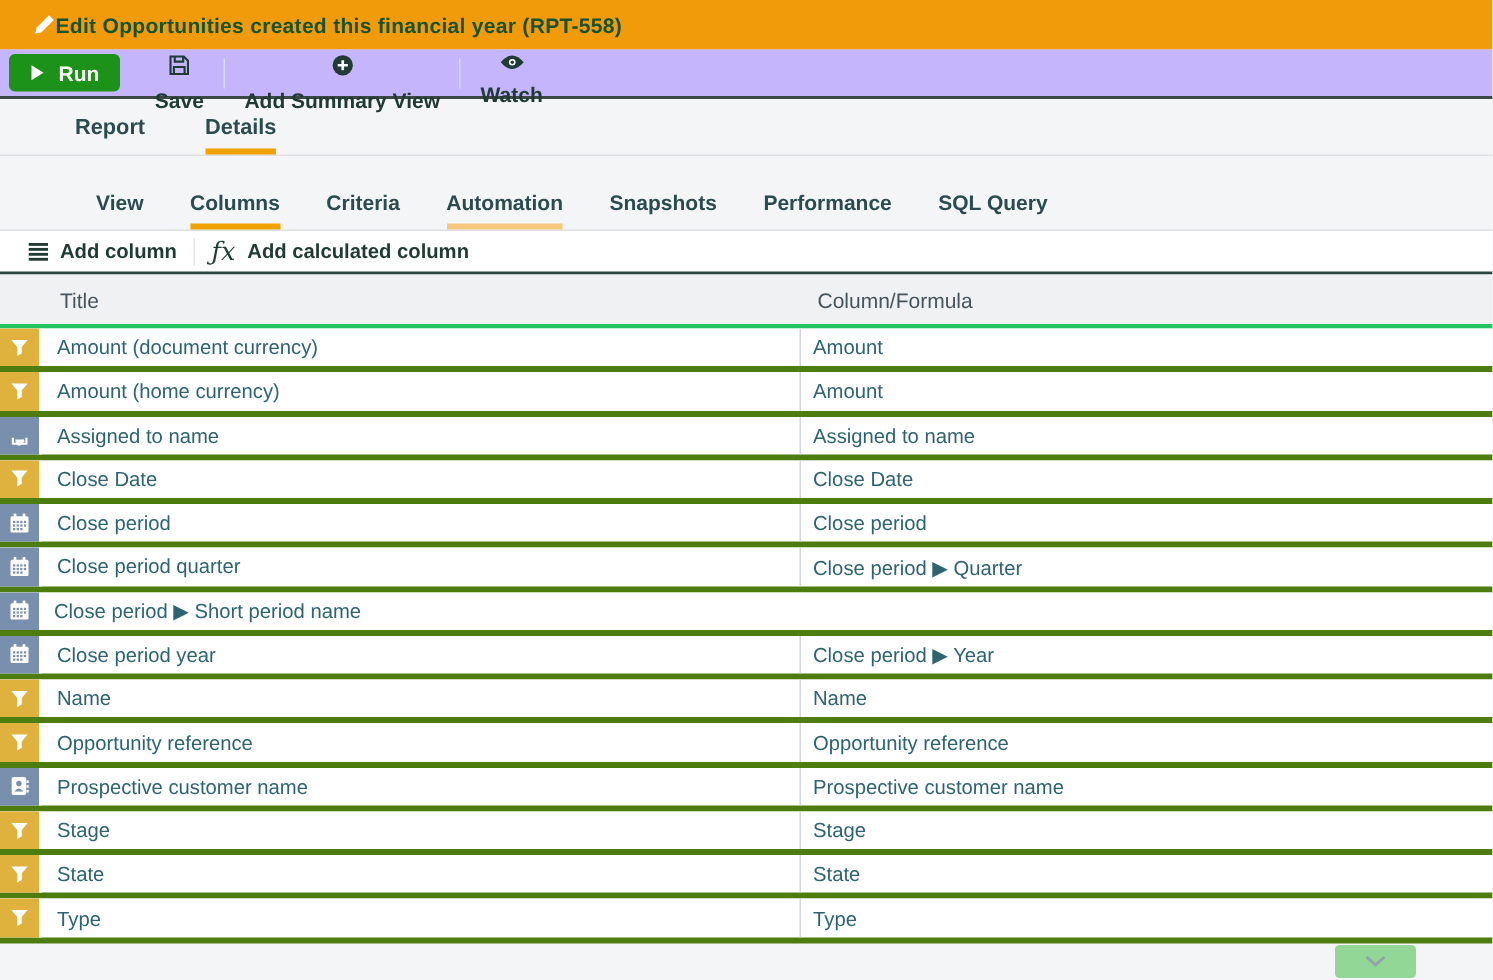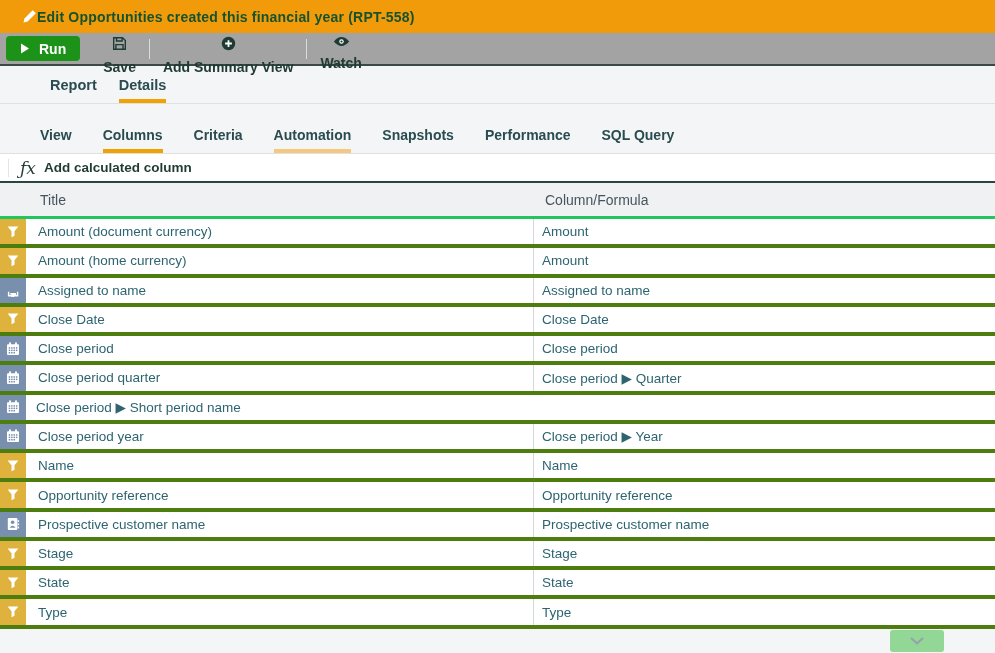--- a/index.html
+++ b/index.html
@@ -4,39 +4,39 @@
 <style>
   * { box-sizing: border-box; margin: 0; padding: 0; }
   html,body { width: 995px; height: 653px; overflow: hidden; }
   body { font-family: "Liberation Sans", sans-serif; background: #F3F5F6; }
 
   
   .titlebar { height: 33px; background: #F19A0A; display: flex; align-items: center; padding-left: 22px; }
   .titlebar .title { color: #14532d; font-size: 14px; font-weight: 600; letter-spacing: .2px; }
 
   
-  .toolbar { height: 33px; background: #a3a3a3; display: flex; align-items: center; padding-left: 6px;
+  .toolbar { height: 33px; background: #c4b5fd; display: flex; align-items: center; padding-left: 6px;
              border-bottom: 2px solid #3C4846; }
   .btn-run { background: #1C9318; color: #fff; border: none; border-radius: 4px; height: 25px;
              padding: 0 14px; display: flex; align-items: center; gap: 9px; font-size: 14px;
              font-weight: 700; margin-right: 10px; font-family: inherit; cursor: pointer; }
   .tool-btn { background: none; border: none; color: #1F3B33; font-size: 14px; font-weight: 600;
               display: flex; align-items: center; gap: 8px; padding: 0 13px; height: 25px;
               font-family: inherit; cursor: pointer; flex-direction: column; }
   .vdiv { width: 1px; height: 20px; background: #D8DDE0; }
 
   
   .tabs-row { height: 38px; border-bottom: 1px solid #DDE1E4; display: flex; align-items: flex-end;
-              padding-left: 50px; gap: 22px; }
+              padding-left: 50px; gap: 40px; }
   .tab { font-size: 14.5px; color: #2A4B4F; font-weight: 600; padding-bottom: 6px;
          border-bottom: 4px solid transparent; cursor: pointer; }
   .tab.active { border-bottom-color: #F0A202; }
 
   .subtabs-row { height: 50px; border-bottom: 1px solid #DDE1E4; display: flex; align-items: flex-end;
-                 padding-left: 40px; gap: 31px; }
+                 padding-left: 64px; gap: 31px; }
   .subtab { font-size: 14px; color: #2A4B4F; font-weight: 600; padding-bottom: 6px;
             border-bottom: 4px solid transparent; cursor: pointer; }
   .subtab.active { border-bottom-color: #F0A202; }
   .subtab.hover  { border-bottom-color: #F5C87E; }
 
   
   .actions-row { height: 29px; background: #fff; display: flex; align-items: center; padding-left: 8px;
                  border-bottom: 2px solid #2B4540; }
   .action-btn { display: flex; align-items: center; gap: 8px; color: #1F3B33; font-size: 13.5px;
                 font-weight: 600; background: none; border: none; padding: 0 11px; height: 24px;
@@ -130,20 +130,31 @@
     <div class="subtab">View</div>
     <div class="subtab active">Columns</div>
     <div class="subtab">Criteria</div>
     <div class="subtab hover">Automation</div>
     <div class="subtab">Snapshots</div>
     <div class="subtab">Performance</div>
     <div class="subtab">SQL Query</div>
   </div>
 
 <div class="actions-row">
+  <button class="action-btn">
+    <span>
+      <svg width="13" height="12" viewBox="0 0 13 12" fill="#1F3B33">
+        <rect x="0" y="0" width="13" height="1.9"></rect>
+        <rect x="0" y="3.3" width="13" height="1.9"></rect>
+        <rect x="0" y="6.6" width="13" height="1.9"></rect>
+        <rect x="0" y="9.9" width="13" height="1.9"></rect>
+      </svg>
+    </span>
+    <span>Add column</span>
+  </button>
   <div class="vdiv2"></div>
   <button class="action-btn">
     <span class="fx-glyph">ƒx</span>
     <span>Add calculated column</span>
   </button>
 </div>
 
 <div class="thead">
   <div class="h-spacer"></div>
   <div class="h-title">Title</div>

